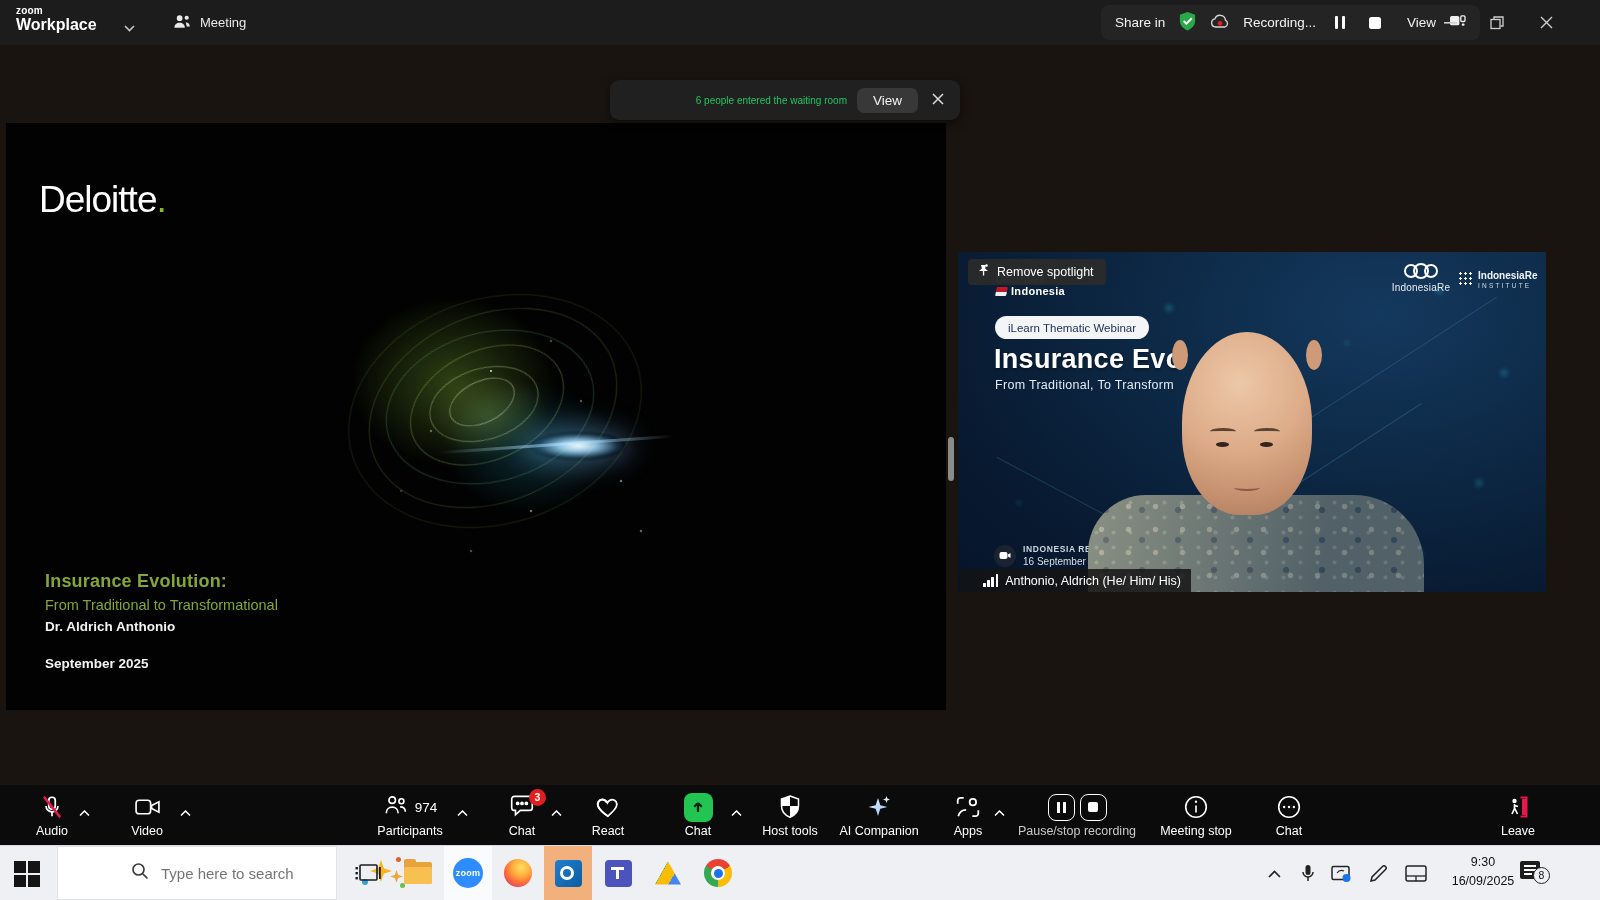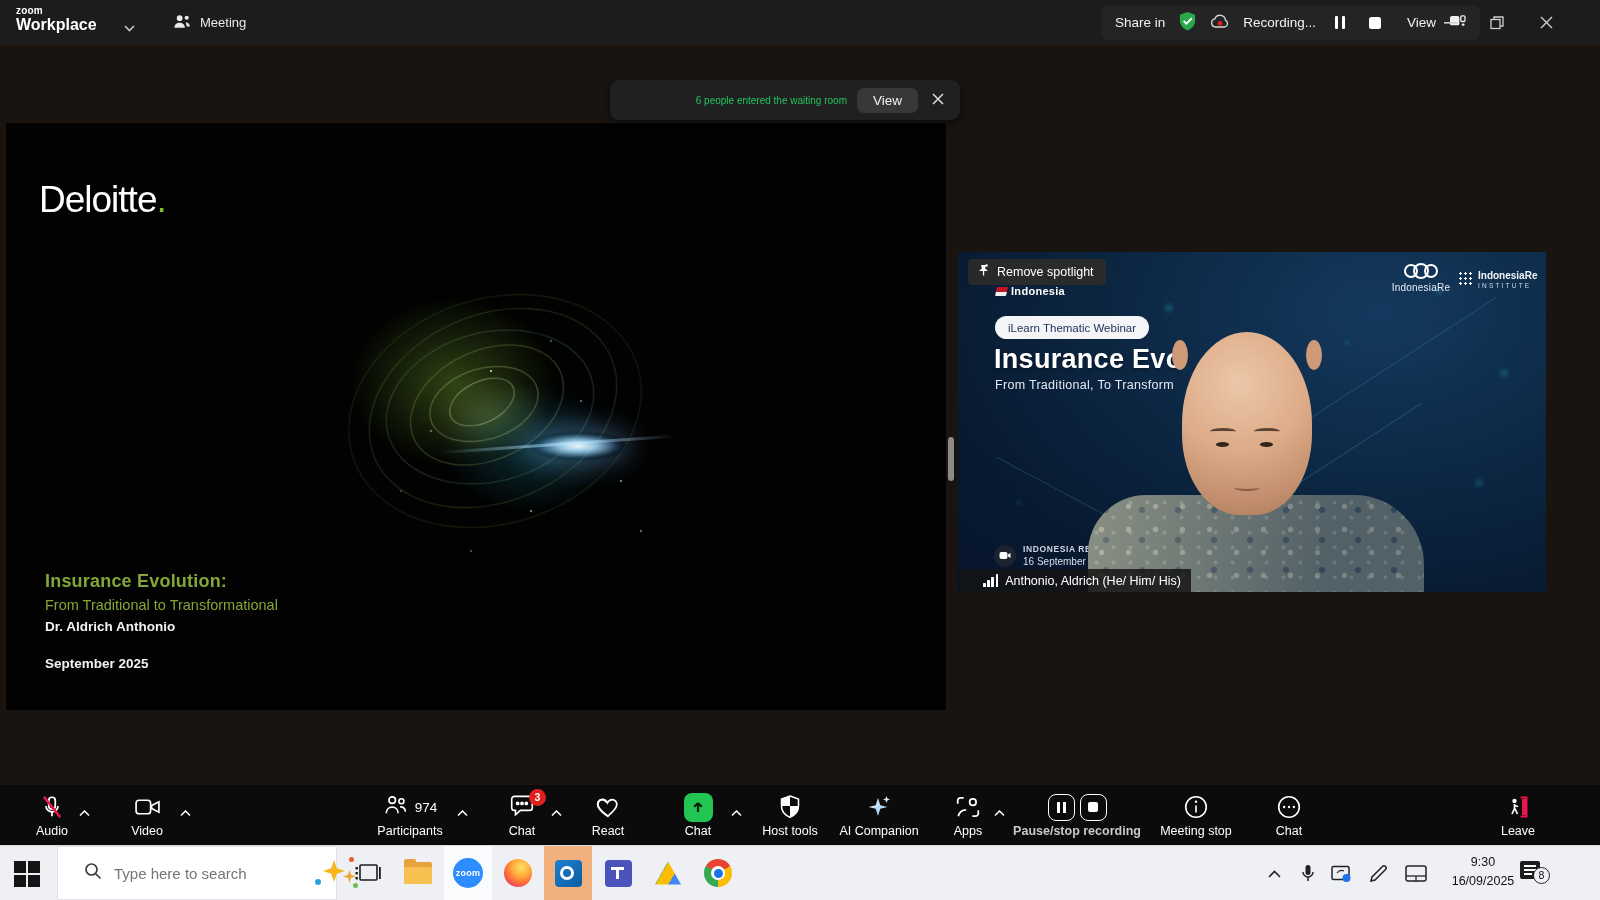--- a/index.html
+++ b/index.html
@@ -151,21 +151,21 @@
   .share-sq { width:29px; height:29px; border-radius:8px; background:#23c552; display:flex; align-items:center; justify-content:center; }
   .recbtn { width:27px; height:27px; border:1.7px solid #fff; border-radius:8px; display:flex; align-items:center; justify-content:center; }
   .recbtn i.p { width:3px; height:11px; background:#fff; margin:0 1.5px; border-radius:.5px; }
   .recbtn i.s { width:10px; height:10px; background:#fff; border-radius:2px; }
   .dim { color:#c9c9c9; }
 
   
   .taskbar { position:absolute; left:0; top:845px; width:1600px; height:55px; background:#eef0f4; border-top:1px solid #d9dbe0; }
   .start { position:absolute; left:14px; top:15px; width:26px; height:26px; display:grid; grid-template-columns:12px 12px; grid-gap:2px; }
   .start i { width:12px; height:12px; background:#141414; }
-  .searchbox { position:absolute; left:57px; top:0; width:280px; height:54px; background:#fff; border:1px solid #e2e3e6; display:flex; align-items:center; }
+  .searchbox { position:absolute; left:57px; top:0; width:280px; height:54px; background:#fff; border:1px solid #e2e3e6; display:flex; align-items:center;padding-left:47px; }
   .searchbox input { border:none; outline:none; font-size:15px; color:#444; flex:1; font-family:"Liberation Sans", sans-serif; background:transparent; }
   .search-mag { margin:0 12px 0 26px; }
   .sparkles { position:relative; width:46px; height:36px; margin-right:8px; }
   .sp-big { position:absolute; left:10px; top:5px; }
   .sp-small { position:absolute; left:30px; top:15px; }
   .sp-dot { position:absolute; border-radius:50%; }
   .spd-1 { width:5px; height:5px; background:#e2612b; left:36px; top:2px; }
   .spd-2 { width:6px; height:6px; background:#2aa4e0; left:2px; top:24px; }
   .spd-3 { width:5px; height:5px; background:#6abf4b; left:40px; top:28px; }
   .ttile { position:absolute; top:0; width:48px; height:54px; display:flex; align-items:center; justify-content:center; }
@@ -538,21 +538,21 @@
         </svg>
       </div>
       <div class="tlabel">Apps</div>
     </div>
     <span class="chev" style="left:994px;">
       <svg width="11" height="7" viewBox="0 0 11 7">
           <path d="M1 5.5L5.5 1 10 5.5" stroke="#fff" stroke-width="1.5" fill="none"></path>
         </svg>
     </span>
 
-    <div class="tool" style="left:1002px; width:150px;font-weight:bold;">
+    <div class="tool" style="left:1002px; width:150px;">
       <div class="ticon" style="gap:5px;">
         <span class="recbtn">
             <i class="p"></i>
             <i class="p"></i>
           </span>
         <span class="recbtn">
             <i class="s"></i>
           </span>
       </div>
       <div class="tlabel dim">Pause/stop recording</div>

